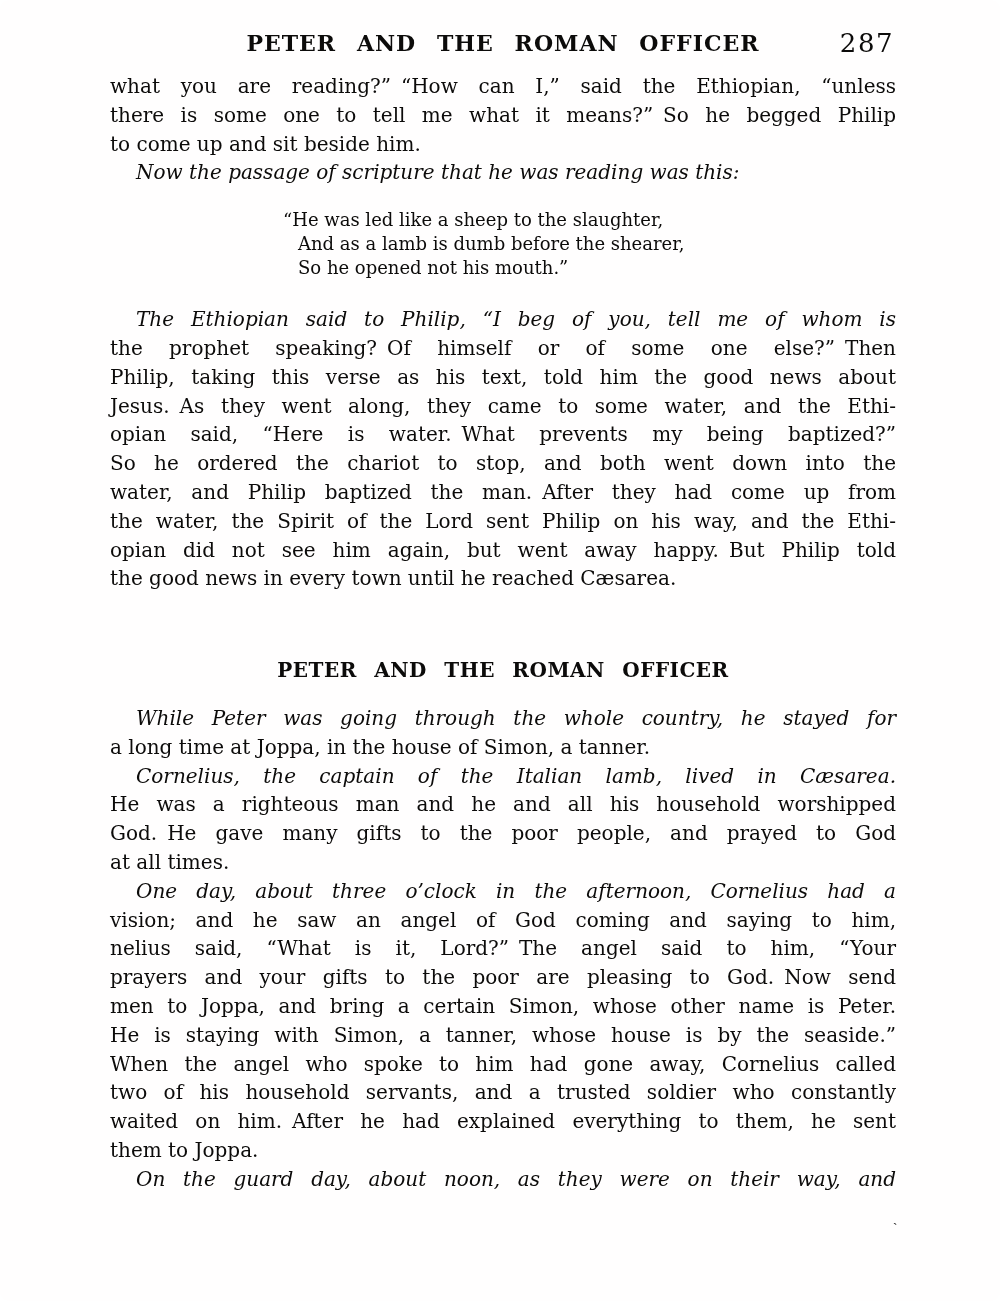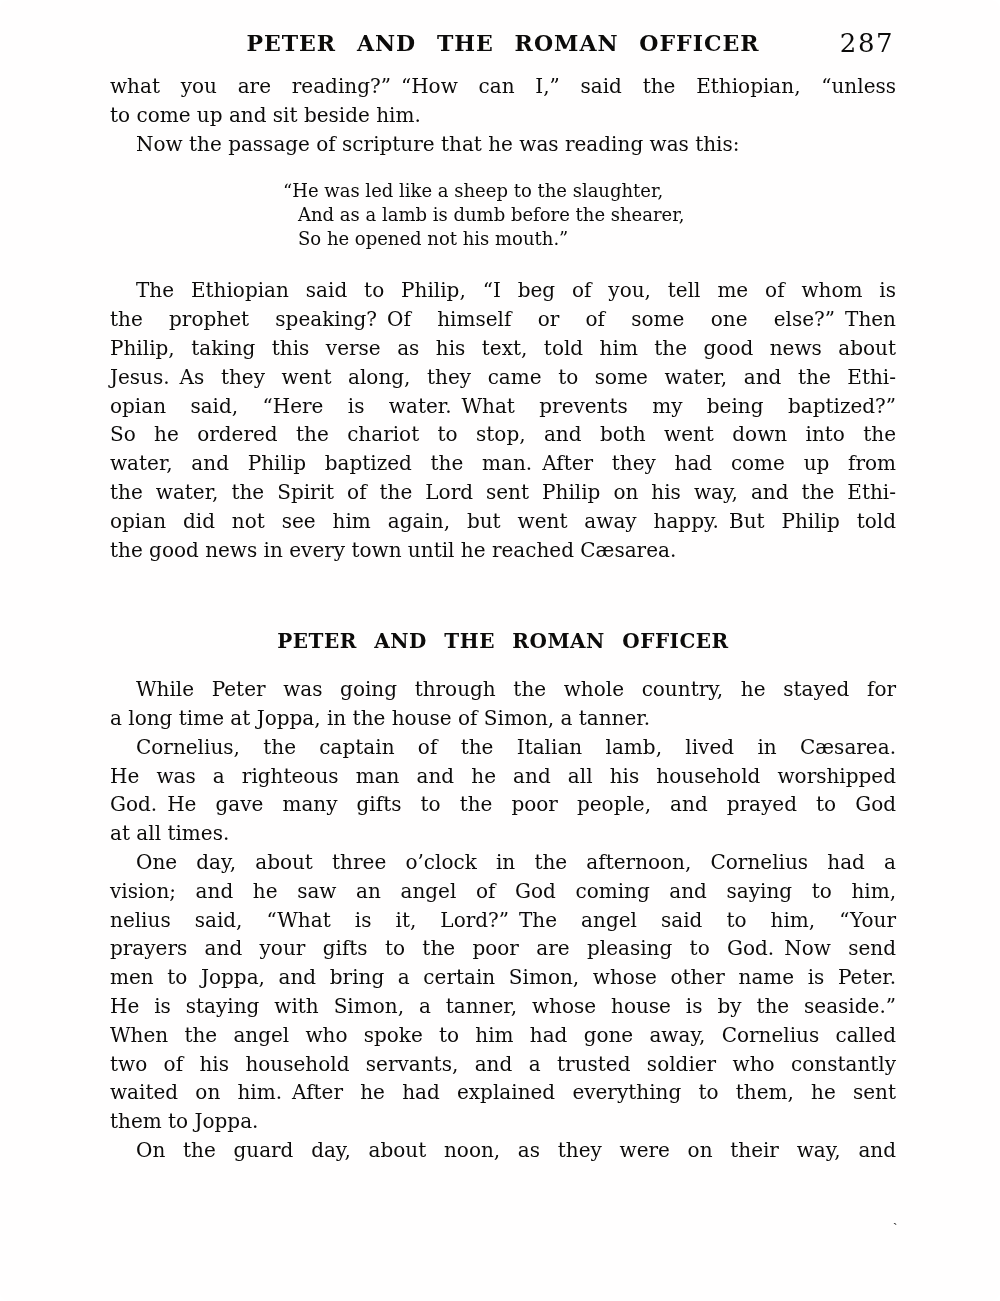--- a/index.html
+++ b/index.html
@@ -52,20 +52,21 @@
   }
   .para .line {
     white-space: normal;
   }
   .para .line.just {
     text-align: justify;
     text-align-last: justify;
   }
   .para .line.indent {
     text-indent: 26px;
+    font-style: italic;
   }
   .verse {
     margin: 21px 0 25px 173px;
     font-size: 18px;
     line-height: 24px;
   }
   .verse .line {
     padding-left: 15px;
   }
   .verse .line.hang {
@@ -93,20 +94,21 @@
 <body>
 
 <div class="page">
   <div class="running-header">
     <span class="rh-title">PETER AND THE ROMAN OFFICER</span>
     <span class="rh-page">287</span>
   </div>
   <div class="text-column" id="content">
       <div class="para">
         <div class="line just">what you are reading?” “How can I,” said the Ethiopian, “unless</div>
+        <div class="line just">there is some one to tell me what it means?” So he begged Philip</div>
         <div class="line">to come up and sit beside him.</div>
       </div>
       <div class="para">
         <div class="line indent">Now the passage of scripture that he was reading was this:</div>
       </div>
       <div class="verse">
         <div class="line hang">“He was led like a sheep to the slaughter,</div>
         <div class="line">And as a lamb is dumb before the shearer,</div>
         <div class="line">So he opened not his mouth.”</div>
       </div>

